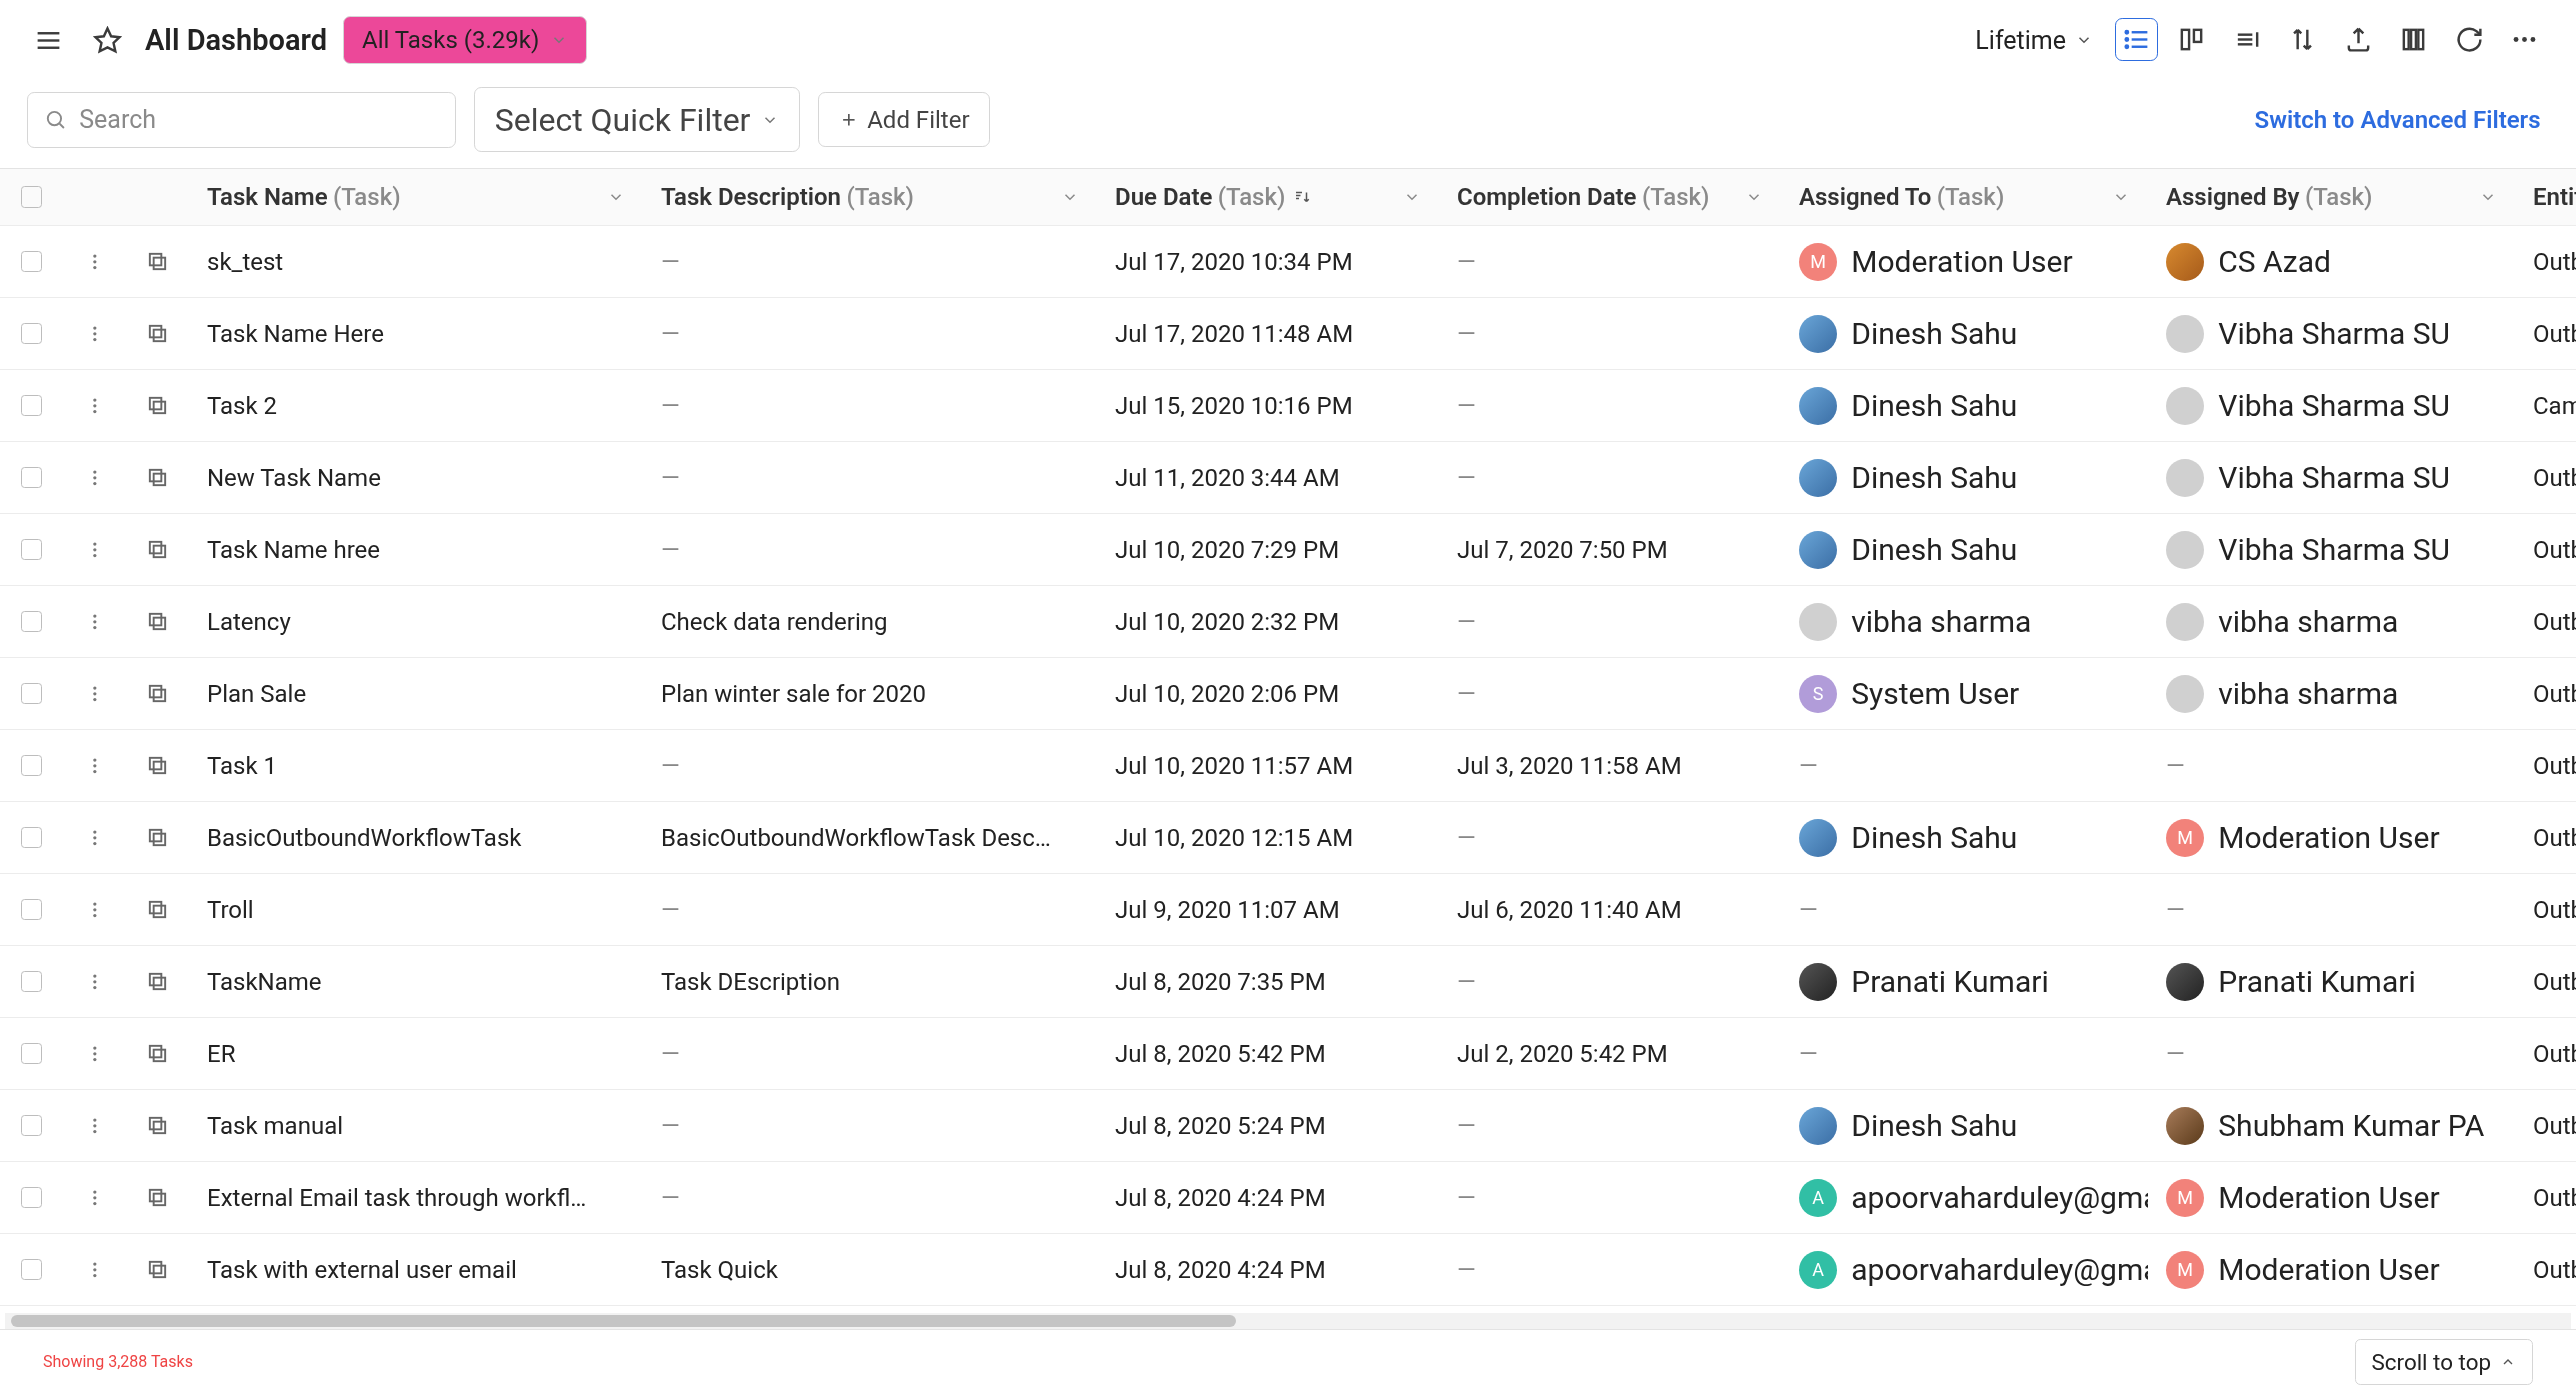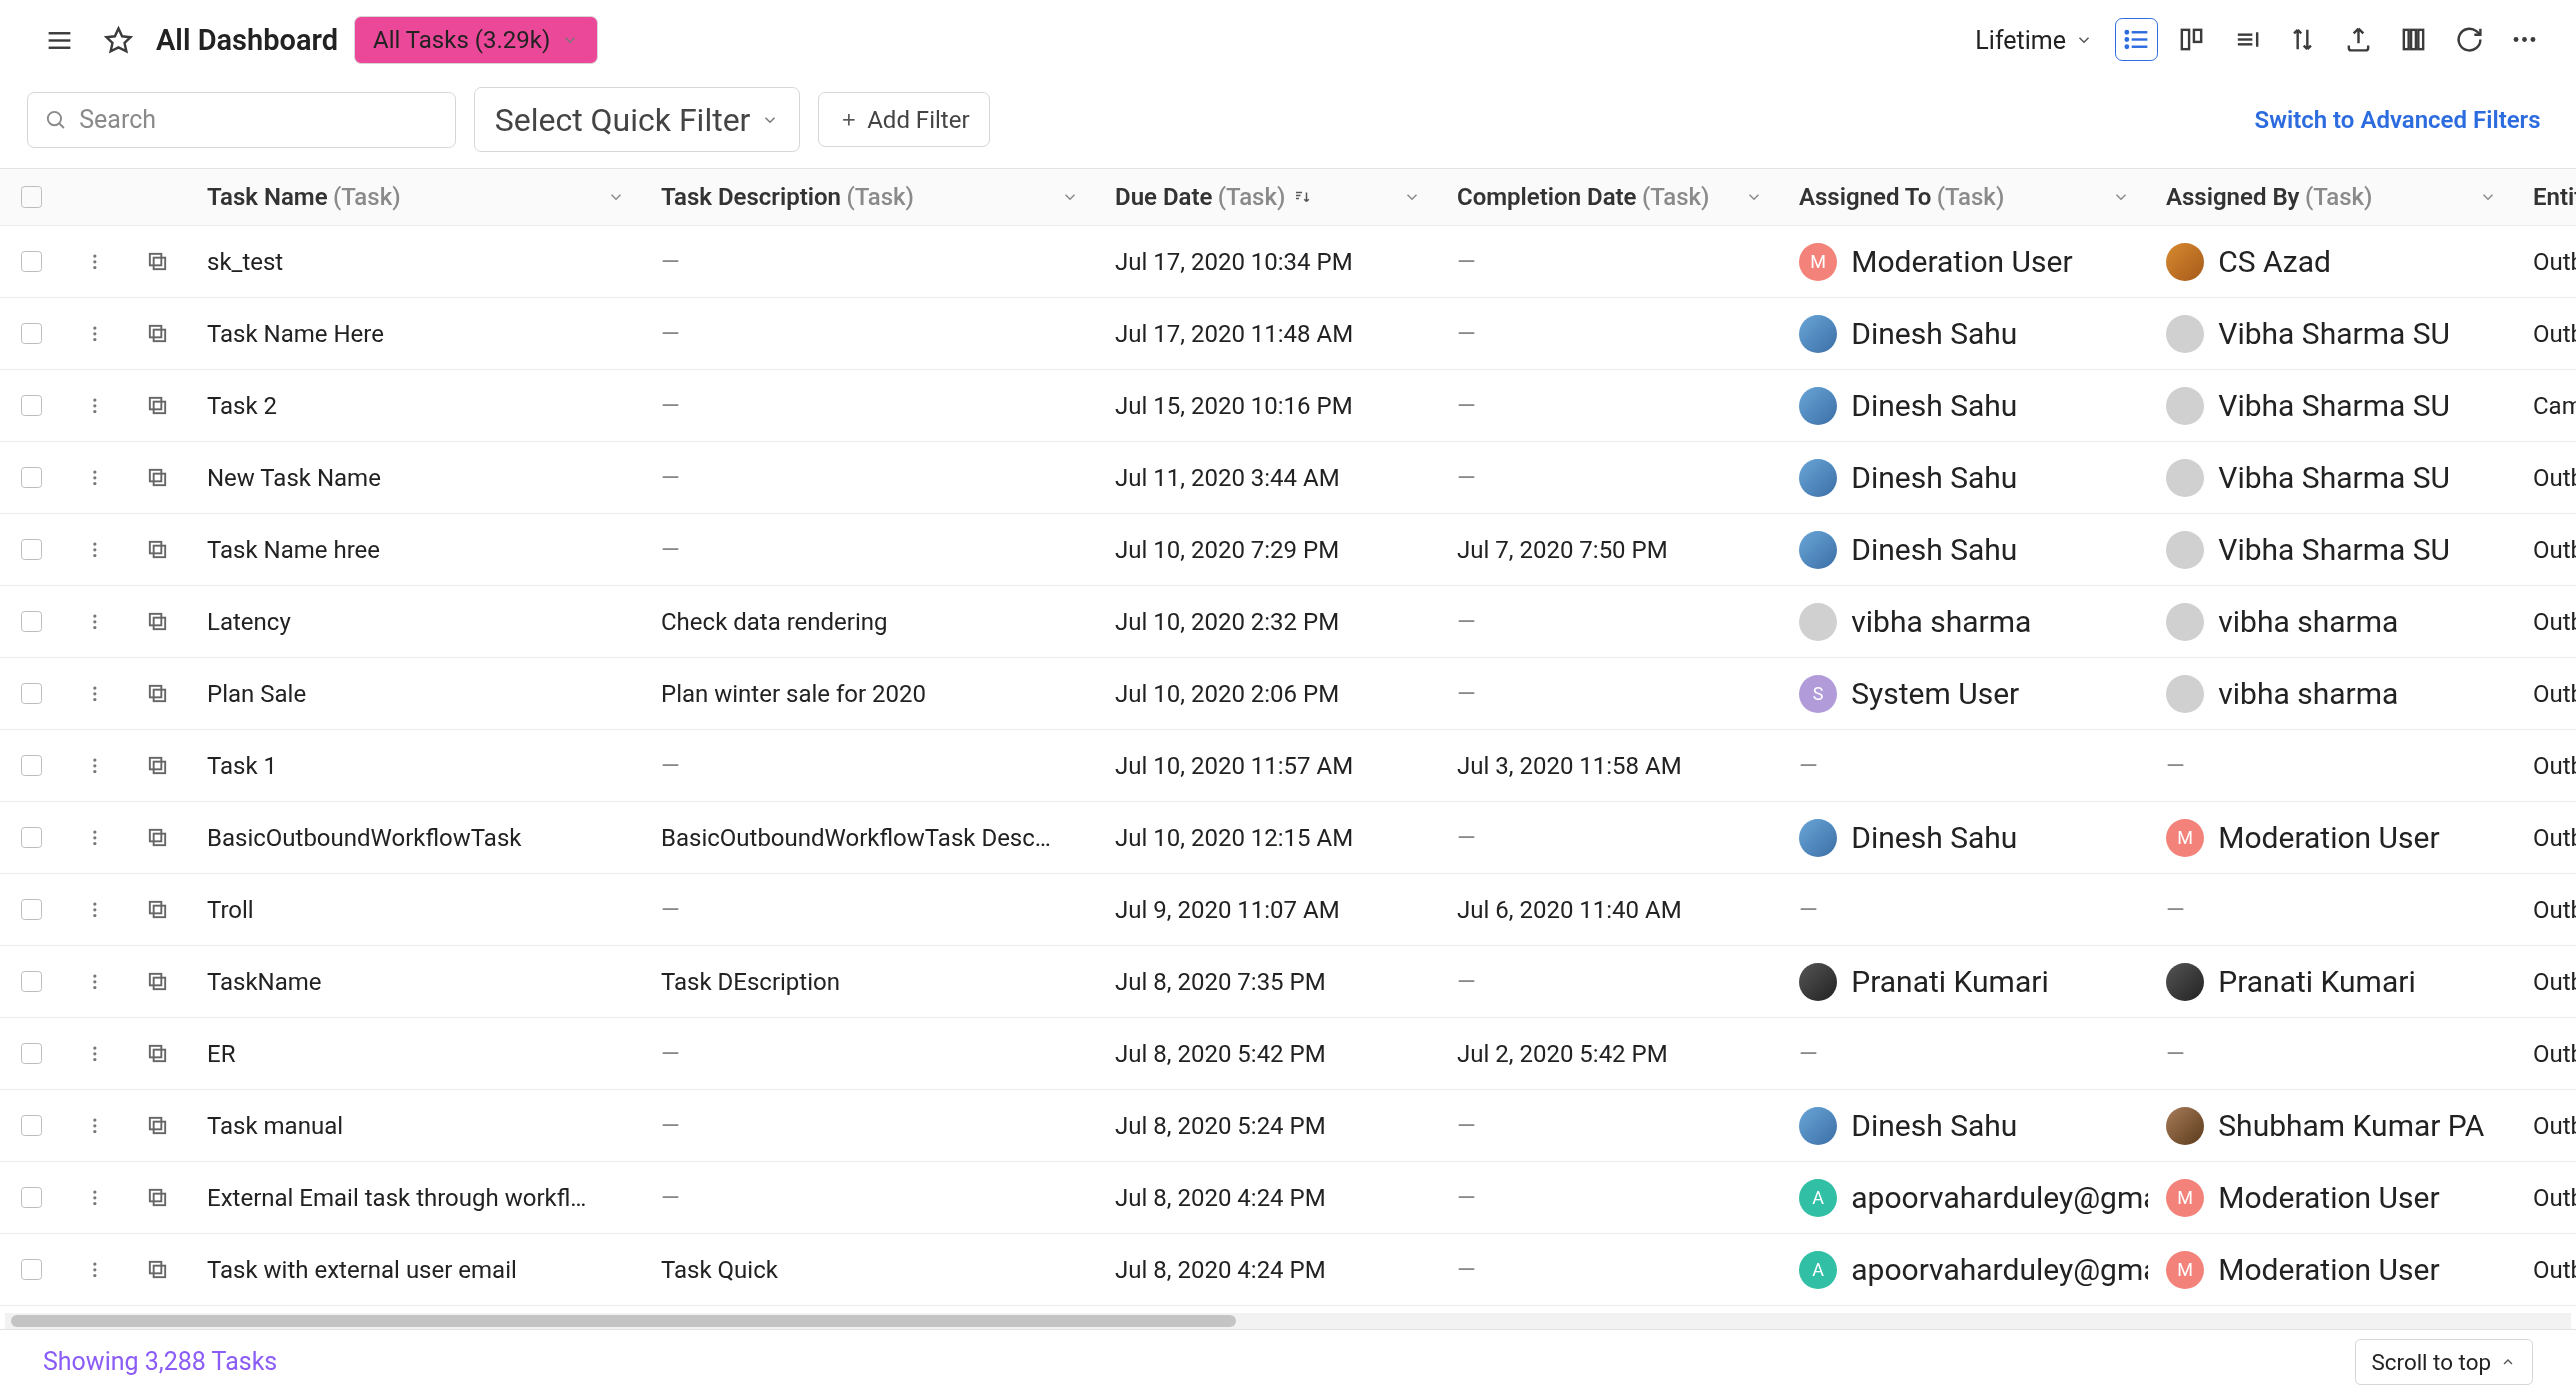--- a/index.html
+++ b/index.html
@@ -1,17 +1,17 @@
 <!DOCTYPE html>
 <html style="font-size:14.3px"><head>
 <meta charset="utf-8">
 <style>
 * { box-sizing: border-box; margin: 0; padding: 0; font-family: -apple-system, BlinkMacSystemFont, "Segoe UI", Roboto, Helvetica, Arial, sans-serif; }
 html, body { width: 2576px; height: 1394px; background: #fff; overflow: hidden; color: #222; }
-.topbar { display: flex; align-items: center; padding: 16px 30px 16px 38px; gap: 16px; }
+.topbar { display: flex; align-items: center; padding: 16px 30px 16px 27px; gap: 16px; }
 .icon-btn { display: inline-flex; align-items: center; justify-content: center; height: 43px; min-width: 43px; border-radius: 7.2px; cursor: pointer; color: #3b3b3b; }
 .icon-btn.active { border: 1.8px solid #2d6cdf; color: #2d6cdf; }
 .hamburger svg, .icon-btn svg { width: 29px; height: 29px; }
 .title { font-size: 29px; font-weight: 600; }
 .dropdown-btn { display: inline-flex; align-items: center; gap: 10.7px; border: 0.9px solid #d6d6d6; border-radius: 7.2px; padding: 9px 18px; font-size: 24px; cursor: pointer; color: #222; background:#ec4899; }
 .spacer { flex: 1; }
 .right-tools { display: flex; gap: 12.5px; }
 .lifetime-btn { display: inline-flex; align-items: center; gap: 9px; font-size: 25px; cursor: pointer; padding: 7.2px 9px; }
 .filter-row { display: flex; align-items: center; padding: 7.2px 30px 16px 27px; gap: 18px; }
 .search-box { display: flex; align-items: center; width: 429px; border: 0.9px solid #d6d6d6; border-radius: 7.2px; padding: 12.5px 16px; gap: 12.5px; }
@@ -48,21 +48,21 @@
 .av-pink { background: #f2827a; }
 .av-purple { background: #b19cd9; }
 .av-gray { background: #d0d0d0; color: #fff; }
 .av-img { background: linear-gradient(135deg,#6aa6d8,#3b6ea5); }
 .av-img2 { background: linear-gradient(135deg,#555,#222); }
 .av-img3 { background: linear-gradient(135deg,#d88a2f,#a55a1a); }
 .av-img4 { background: linear-gradient(135deg,#a87c5a,#5a3a1a); }
 .user { display: flex; align-items: center; gap: 14.3px; }
 .user-name { font-size: 30px; }
 .footer { position: absolute; bottom: 0; left: 0; right: 0; height: 64px; border-top: 0.9px solid #e3e3e3; display: flex; align-items: center; padding: 0 43px; background:#fff; }
-.footer-text { font-size: 25px; color: #8b5cf6; }
+.footer-text { font-size: 16px; color: #ef4444; }
 .scroll-top-btn { margin-left: auto; display: inline-flex; align-items: center; gap: 9px; border: 0.9px solid #d6d6d6; border-radius: 5.4px; padding: 9px 16px; font-size: 22.4px; cursor: pointer; }
 .scrollbar-track { position: absolute; bottom: 64px; left: 5.4px; right: 5.4px; height: 16px; background: #f2f2f2; display:flex; align-items:center; }
 .scrollbar-thumb { height: 12.5px; background: #c4c4c4; border-radius: 6.3px; margin-left: 5.4px; width: 1225px; }
 .sort-icons { display:inline-flex; align-items:center; gap:5.4px; margin-left:7.2px; }
 </style>
 </head>
 <body>
 
 <div class="topbar">
   <div class="icon-btn hamburger">

